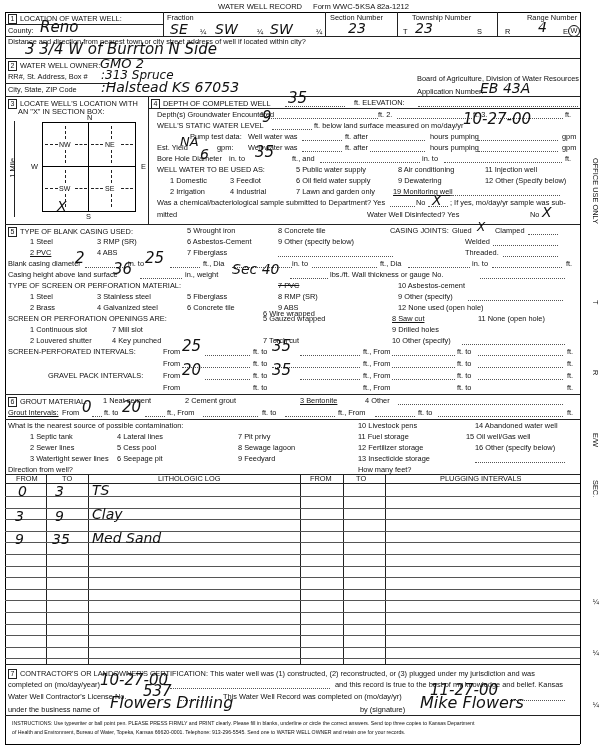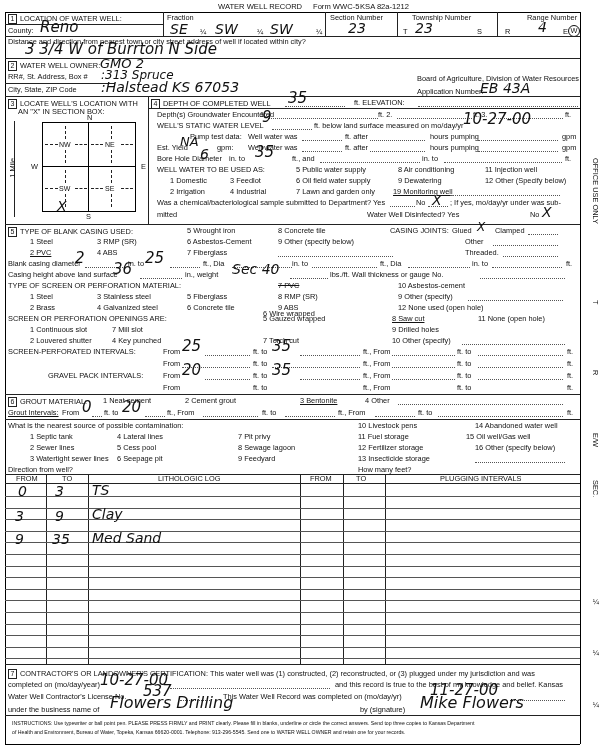--- a/index.html
+++ b/index.html
@@ -166,21 +166,21 @@
 <div class="abs cb" style="left:398px;top:177px;">9 Dewatering</div>
 <div class="abs cb u" style="left:393px;top:188px;">19 Monitoring well</div>
 <div class="dots" style="left:450px;top:195px;width:110px;"></div>
 <div class="abs cb" style="left:485px;top:166px;">11 Injection well</div>
 <div class="abs cb" style="left:485px;top:177px;">12 Other (Specify below)</div>
 <div class="abs" style="left:157px;top:199px;">Was a chemical/bacteriological sample submitted to Department? Yes</div>
 <div class="dots" style="left:390px;top:206px;width:25px;"></div>
 <div class="abs" style="left:416px;top:199px;">No</div>
 <div class="dots" style="left:428px;top:206px;width:20px;"></div>
 <div class="abs hw" style="left:432px;top:193px;font-size:14px;">X</div>
-<div class="abs" style="left:450px;top:199px;">; If yes, mo/day/yr under was sub-</div>
+<div class="abs" style="left:450px;top:199px;">; If yes, mo/day/yr sample was sub-</div>
 <div class="abs" style="left:157px;top:211px;">mitted</div>
 <div class="abs" style="left:367px;top:211px;">Water Well Disinfected?  Yes</div>
 <div class="abs" style="left:530px;top:211px;">No</div>
 <div class="abs hw" style="left:542px;top:205px;font-size:14px;">X</div>
 <div class="hline" style="left:5px;top:224px;width:575px;"></div>
 
 <div class="abs" style="left:8px;top:227px;"><span class="secnum">5</span><span>TYPE OF BLANK CASING USED:</span></div>
 <div class="abs cb" style="left:30px;top:238px;">1 Steel</div>
 <div class="abs cb u" style="left:30px;top:249px;">2 PVC</div>
 <div class="abs cb" style="left:97px;top:238px;">3 RMP (SR)</div>
@@ -189,21 +189,21 @@
 <div class="abs cb" style="left:187px;top:238px;">6 Asbestos-Cement</div>
 <div class="abs cb" style="left:187px;top:249px;">7 Fiberglass</div>
 <div class="abs cb" style="left:278px;top:227px;text-align:center;">8 Concrete tile</div>
 <div class="abs cb" style="left:278px;top:238px;">9 Other (specify below)</div>
 <div class="dots" style="left:278px;top:256px;width:115px;"></div>
 <div class="abs" style="left:390px;top:227px;">CASING JOINTS:</div>
 <div class="abs" style="left:452px;top:227px;">Glued</div>
 <div class="abs hw" style="left:477px;top:221px;font-size:12px;">X</div>
 <div class="abs" style="left:495px;top:227px;">Clamped</div>
 <div class="dots" style="left:528px;top:234px;width:30px;"></div>
-<div class="abs" style="left:465px;top:238px;">Other</div>
+<div class="abs" style="left:465px;top:238px;">Welded</div>
 <div class="dots" style="left:493px;top:245px;width:65px;"></div>
 <div class="abs" style="left:465px;top:249px;">Threaded.</div>
 <div class="dots" style="left:503px;top:256px;width:55px;"></div>
 <div class="abs" style="left:8px;top:260px;">Blank casing diameter</div>
 <div class="abs hw" style="left:75px;top:251px;font-size:15px;">2</div>
 <div class="dots" style="left:85px;top:267px;width:40px;"></div>
 <div class="abs" style="left:128px;top:260px;">in. to</div>
 <div class="abs hw" style="left:145px;top:251px;font-size:15px;">25</div>
 <div class="dots" style="left:170px;top:267px;width:30px;"></div>
 <div class="abs" style="left:203px;top:260px;">ft., Dia</div>

